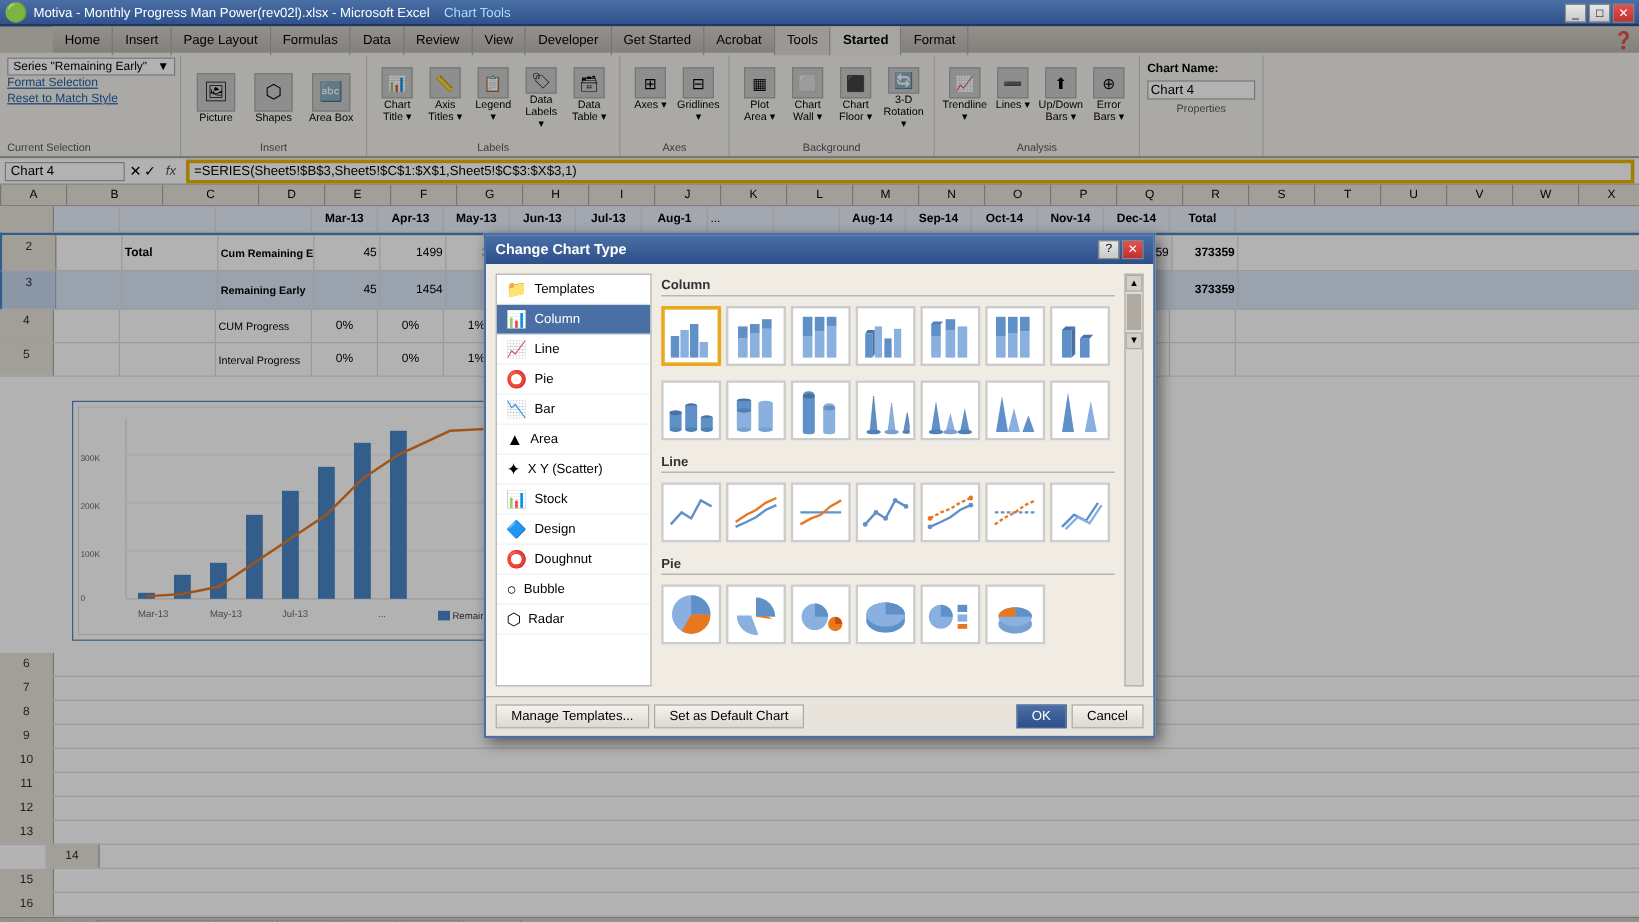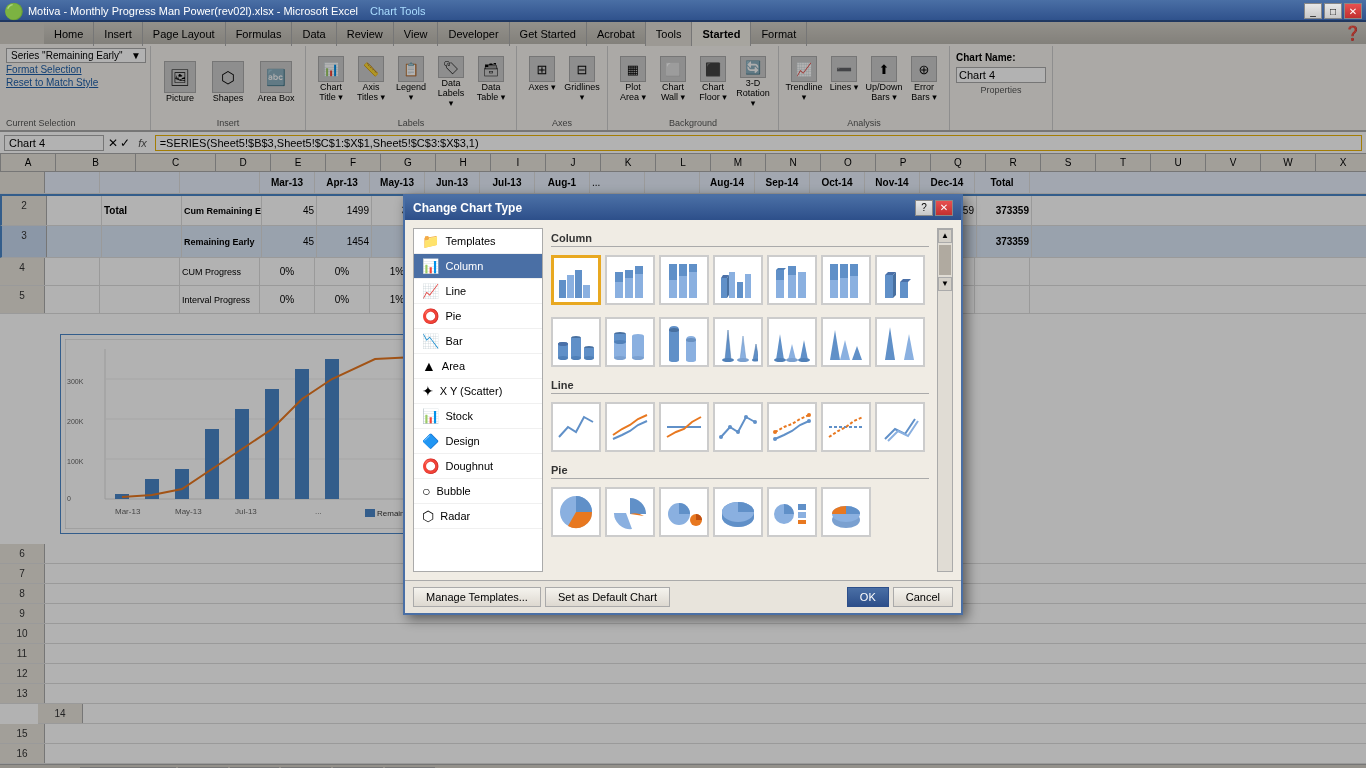--- a/index.html
+++ b/index.html
@@ -24,21 +24,21 @@
 
     
     .current-selection { display: flex; flex-direction: column; padding: 2px 4px; min-width: 140px; height: 84px; border-right: 1px solid #ccc; justify-content: flex-start; }
     .cs-dropdown { background: #fff; border: 1px solid #aaa; padding: 1px 4px; font-size: 10px; width: 140px; display: flex; justify-content: space-between; align-items: center; cursor: pointer; }
     .cs-btn { font-size: 10px; color: #1e5ea8; text-decoration: underline; cursor: pointer; padding: 1px 0; }
 
     
     .formula-bar { height: 22px; display: flex; align-items: center; background: #fff; border-bottom: 1px solid #aaa; padding: 0 4px; gap: 4px; }
     .name-box { width: 100px; border: 1px solid #aaa; padding: 1px 4px; font-size: 11px; background: white; }
     .fx-label { font-size: 11px; font-style: italic; color: #555; margin: 0 4px; }
-    .formula-input { flex: 1; border: 1px solid #eab308; padding: 1px 4px; font-size: 11px; background: white; }
+    .formula-input { flex: 1; border: 3px solid #eab308; padding: 1px 4px; font-size: 11px; background: white; }
 
     
     .sheet-tabs-bar { height: 22px; background: #d4d0c8; display: flex; align-items: center; border-top: 1px solid #aaa; padding-left: 4px; gap: 2px; }
     .sheet-tab { padding: 1px 8px; background: #e8e4dc; border: 1px solid #aaa; border-bottom: none; font-size: 10px; cursor: pointer; height: 18px; display: flex; align-items: center; }
     .sheet-tab.active { background: white; font-weight: bold; }
     .tab-nav { display: flex; gap: 2px; margin-right: 4px; }
     .tab-nav-btn { width: 16px; height: 16px; background: #d4d0c8; border: 1px solid #aaa; display: flex; align-items: center; justify-content: center; font-size: 9px; cursor: pointer; }
 
     
     .modal-overlay { position: fixed; top: 0; left: 0; width: 100%; height: 100%; background: rgba(0,0,0,0.3); display: flex; align-items: center; justify-content: center; z-index: 1000; margin-top: 20px; }

